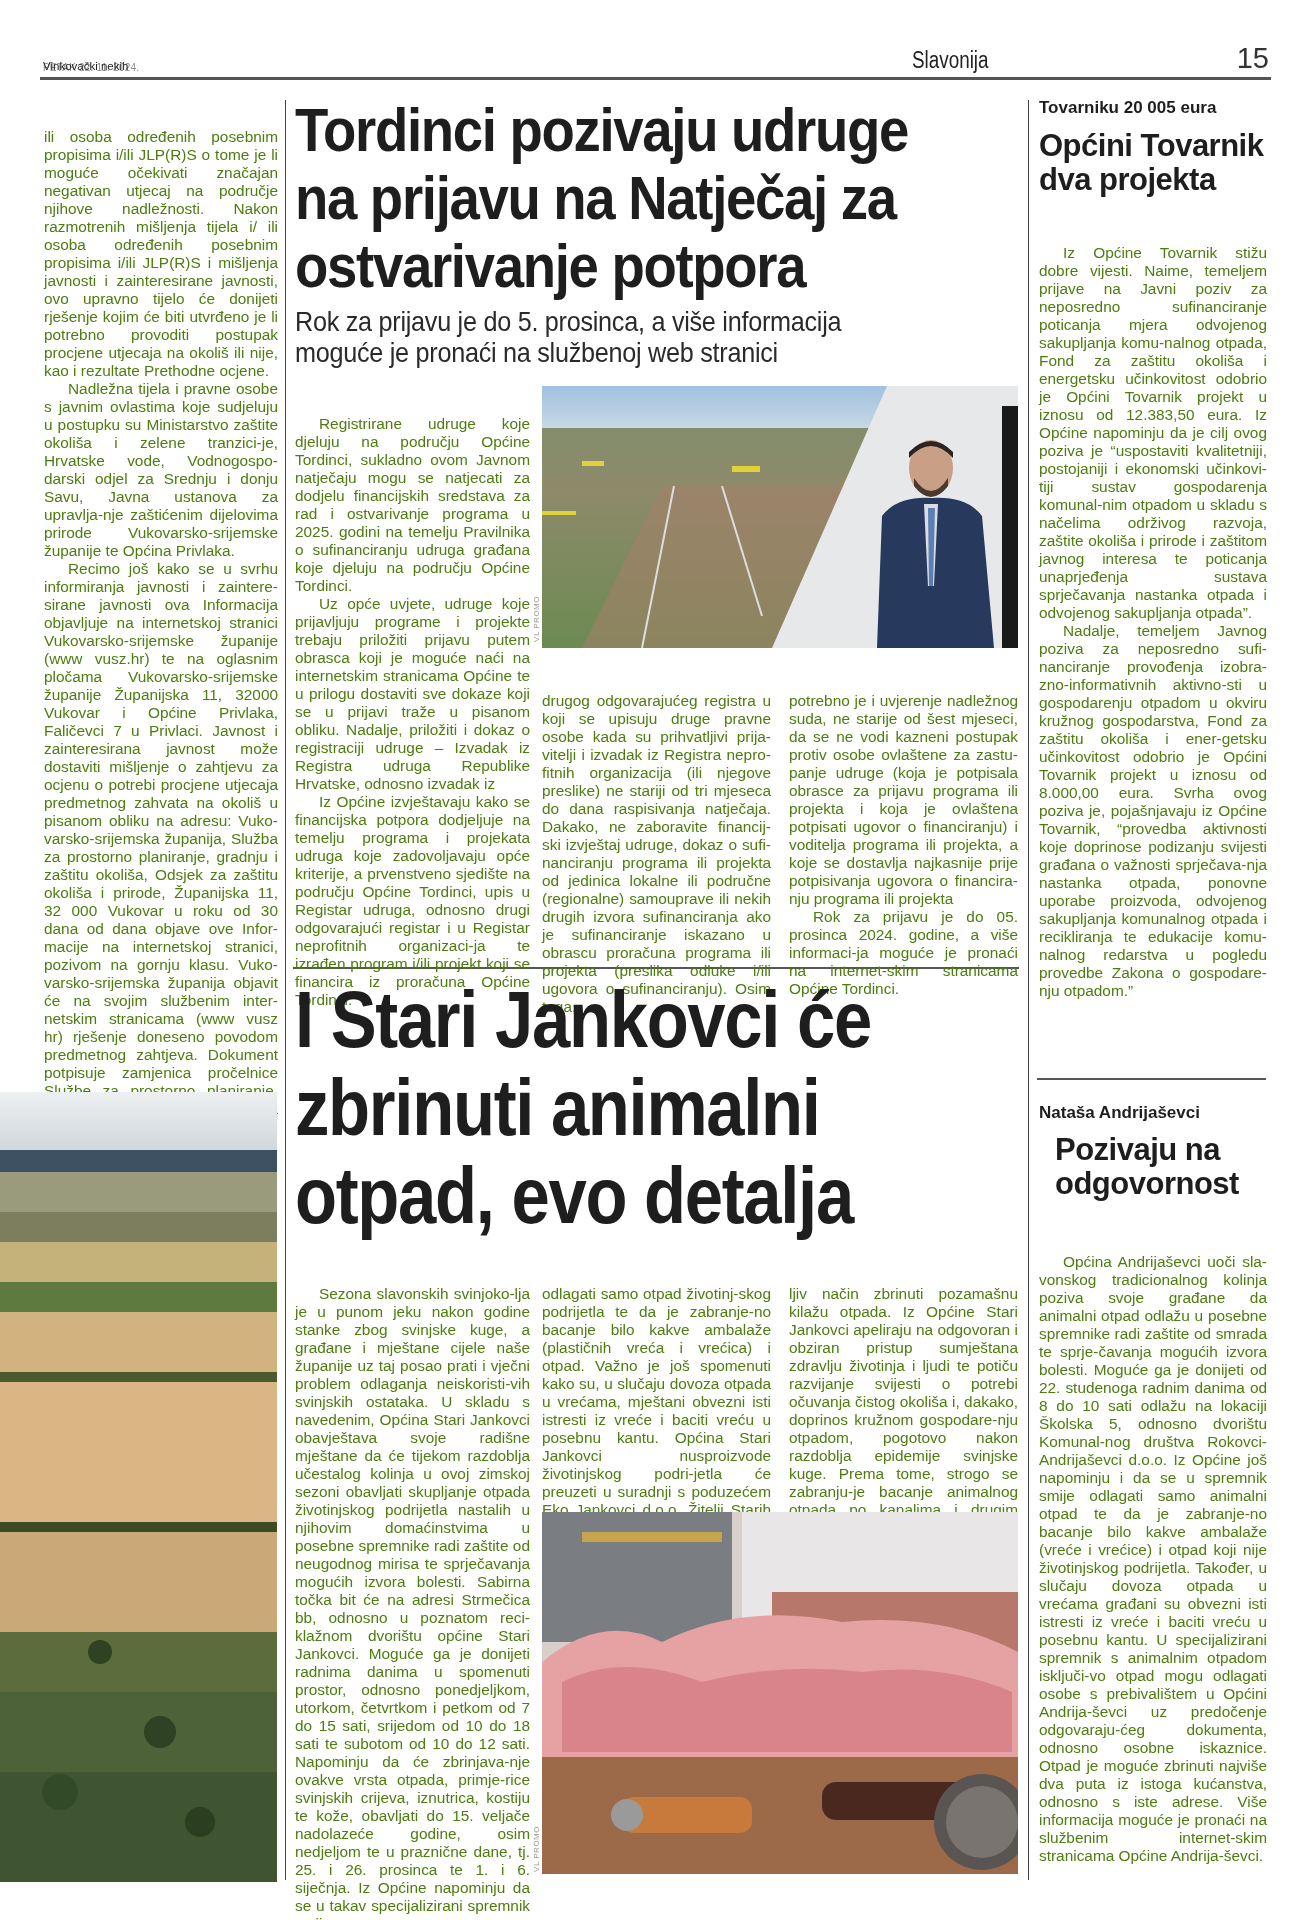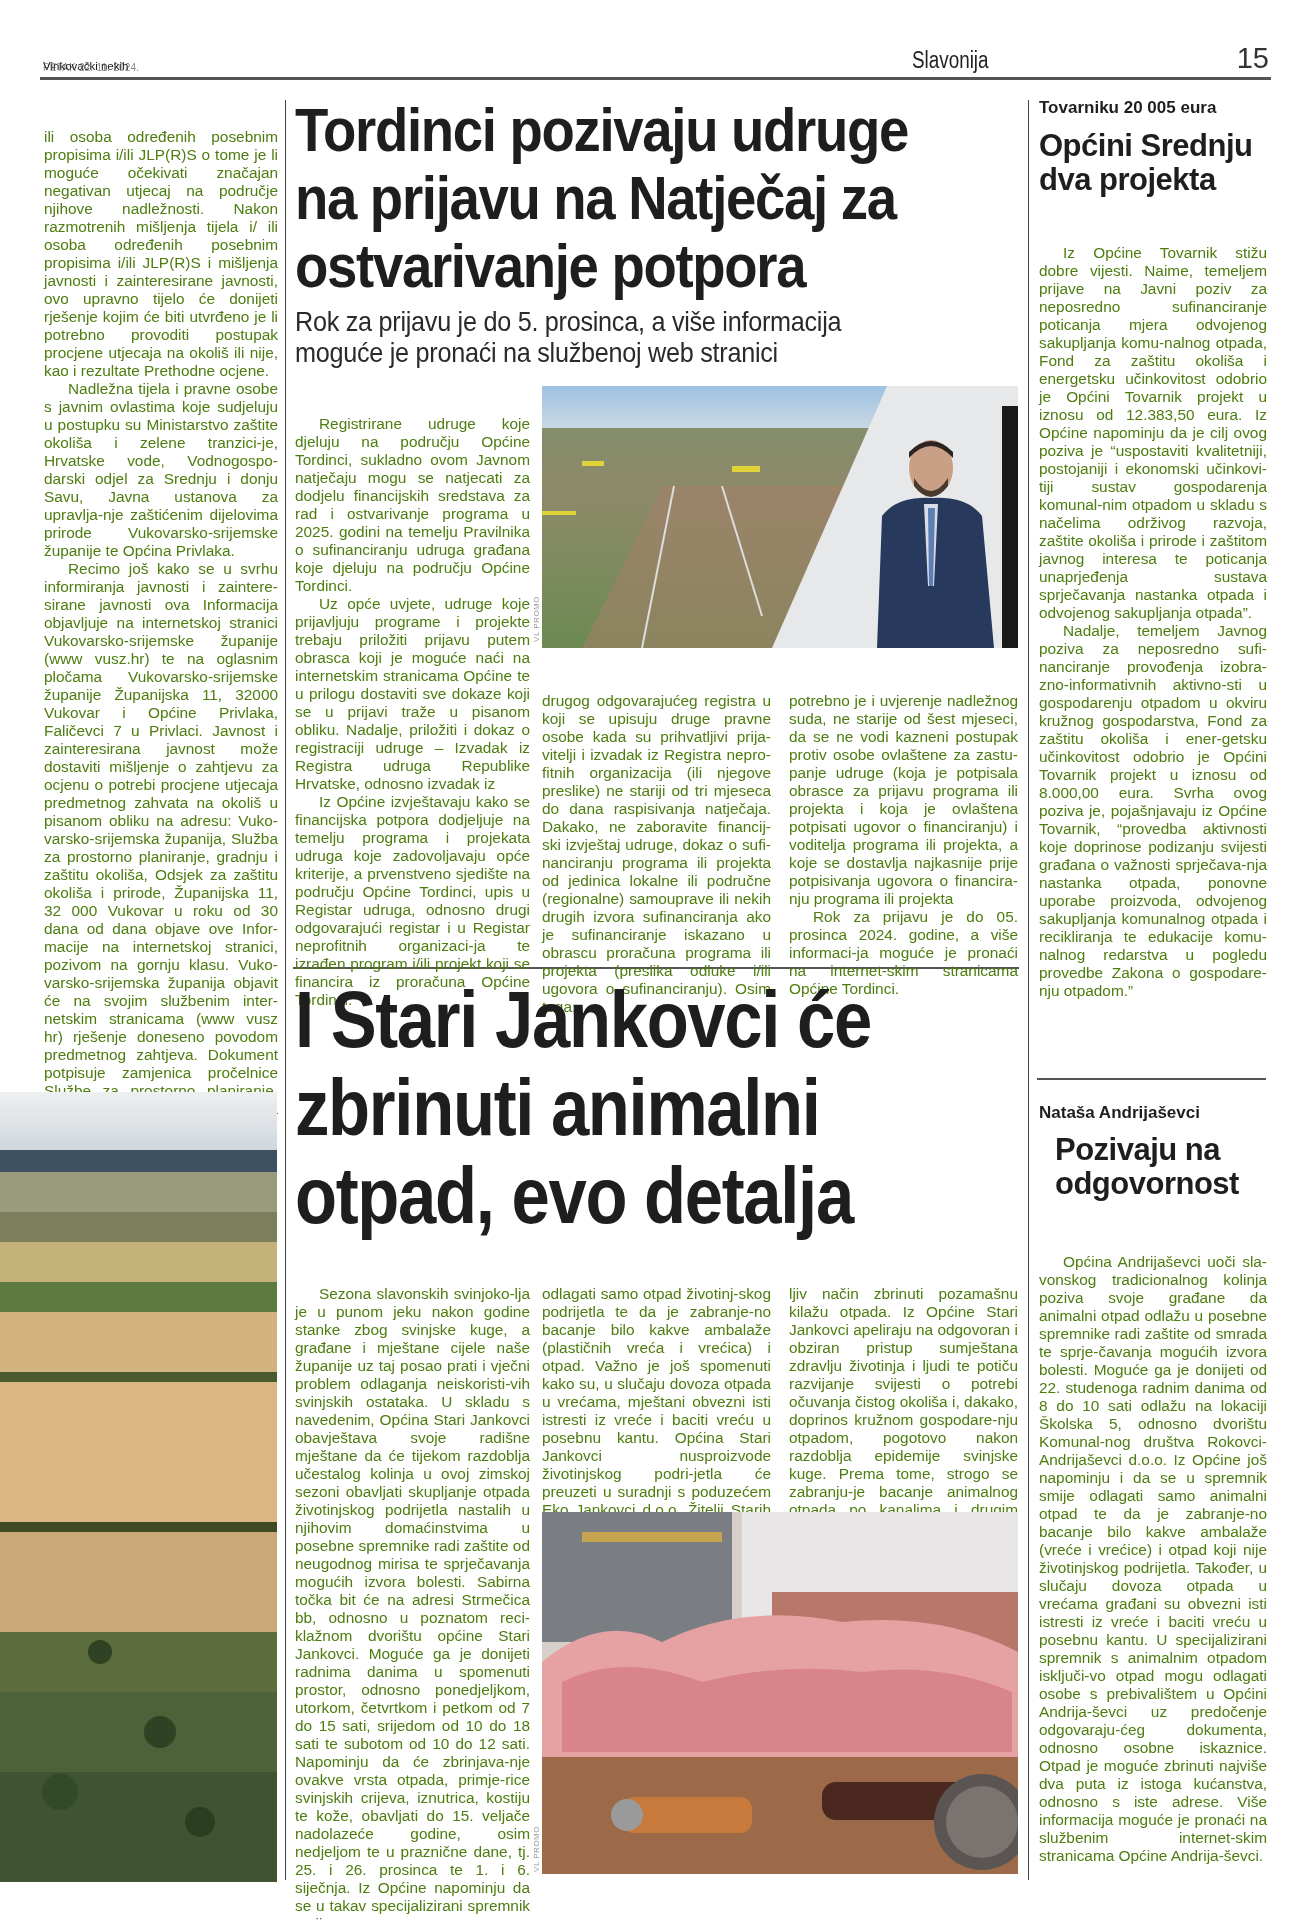--- a/index.html
+++ b/index.html
@@ -165,21 +165,21 @@
     <rect x="0" y="245" width="476" height="117" fill="#9c6a48"></rect>
     <rect x="80" y="285" width="130" height="36" rx="12" fill="#c77a3c"></rect>
     <circle cx="85" cy="303" r="16" fill="#9a9a9a"></circle>
     <rect x="280" y="270" width="170" height="38" rx="14" fill="#4a2820"></rect>
     <circle cx="440" cy="310" r="48" fill="#5a5553"></circle>
     <circle cx="440" cy="310" r="36" fill="#7a7470"></circle>
   </svg>
 </div>
 
 <div class="kicker" style="left:1039px; top:98px;">Tovarniku 20 005 eura</div>
-<div class="side-title" style="left:1039px; top:129px; width:230px;">Općini Srednju dva projekta</div>
+<div class="side-title" style="left:1039px; top:129px; width:230px;">Općini Tovarnik dva projekta</div>
 <div class="col" style="left:1039px; top:212px; width:228px;">
   <p>Iz Općine Tovarnik stižu dobre vijesti. Naime, temeljem prijave na Javni poziv za neposredno sufinanciranje poticanja mjera odvojenog sakupljanja komu-nalnog otpada, Fond za zaštitu okoliša i energetsku učinkovitost odobrio je Općini Tovarnik projekt u iznosu od 12.383,50 eura. Iz Općine napominju da je cilj ovog poziva je “uspostaviti kvalitetniji, postojaniji i ekonomski učinkovi-tiji sustav gospodarenja komunal-nim otpadom u skladu s načelima održivog razvoja, zaštite okoliša i prirode i zaštitom javnog interesa te poticanja unaprjeđenja sustava sprječavanja nastanka otpada i odvojenog sakupljanja otpada”.</p>
   <p>Nadalje, temeljem Javnog poziva za neposredno sufi-nanciranje provođenja izobra-zno-informativnih aktivno-sti u gospodarenju otpadom u okviru kružnog gospodarstva, Fond za zaštitu okoliša i ener-getsku učinkovitost odobrio je Općini Tovarnik projekt u iznosu od 8.000,00 eura. Svrha ovog poziva je, pojašnjavaju iz Općine Tovarnik, “provedba aktivnosti koje doprinose podizanju svijesti građana o važnosti sprječava-nja nastanka otpada, ponovne uporabe proizvoda, odvojenog sakupljanja komunalnog otpada i recikliranja te edukacije komu-nalnog redarstva u pogledu provedbe Zakona o gospodare-nju otpadom.”</p>
 </div>
 
 <div class="kicker" style="left:1039px; top:1103px;">Nataša Andrijaševci</div>
 <div class="side-title" style="left:1039px; top:1133px; width:220px;margin-left:16px;">Pozivaju na odgovornost</div>
 <div class="col" style="left:1039px; top:1221px; width:228px;">
   <p>Općina Andrijaševci uoči sla-vonskog tradicionalnog kolinja poziva svoje građane da animalni otpad odlažu u posebne spremnike radi zaštite od smrada te sprje-čavanja mogućih izvora bolesti. Moguće ga je donijeti od 22. studenoga radnim danima od 8 do 10 sati odlažu na lokaciji Školska 5, odnosno dvorištu Komunal-nog društva Rokovci-Andrijaševci d.o.o. Iz Općine još napominju i da se u spremnik smije odlagati samo animalni otpad te da je zabranje-no bacanje bilo kakve ambalaže (vreće i vrećice) i otpad koji nije životinjskog podrijetla. Također, u slučaju dovoza otpada u vrećama građani su obvezni isti istresti iz vreće i baciti vreću u posebnu kantu. U specijalizirani spremnik s animalnim otpadom isključi-vo otpad mogu odlagati osobe s prebivalištem u Općini Andrija-ševci uz predočenje odgovaraju-ćeg dokumenta, odnosno osobne iskaznice. Otpad je moguće zbrinuti najviše dva puta iz istoga kućanstva, odnosno s iste adrese. Više informacija moguće je pronaći na službenim internet-skim stranicama Općine Andrija-ševci.</p>
 </div>

